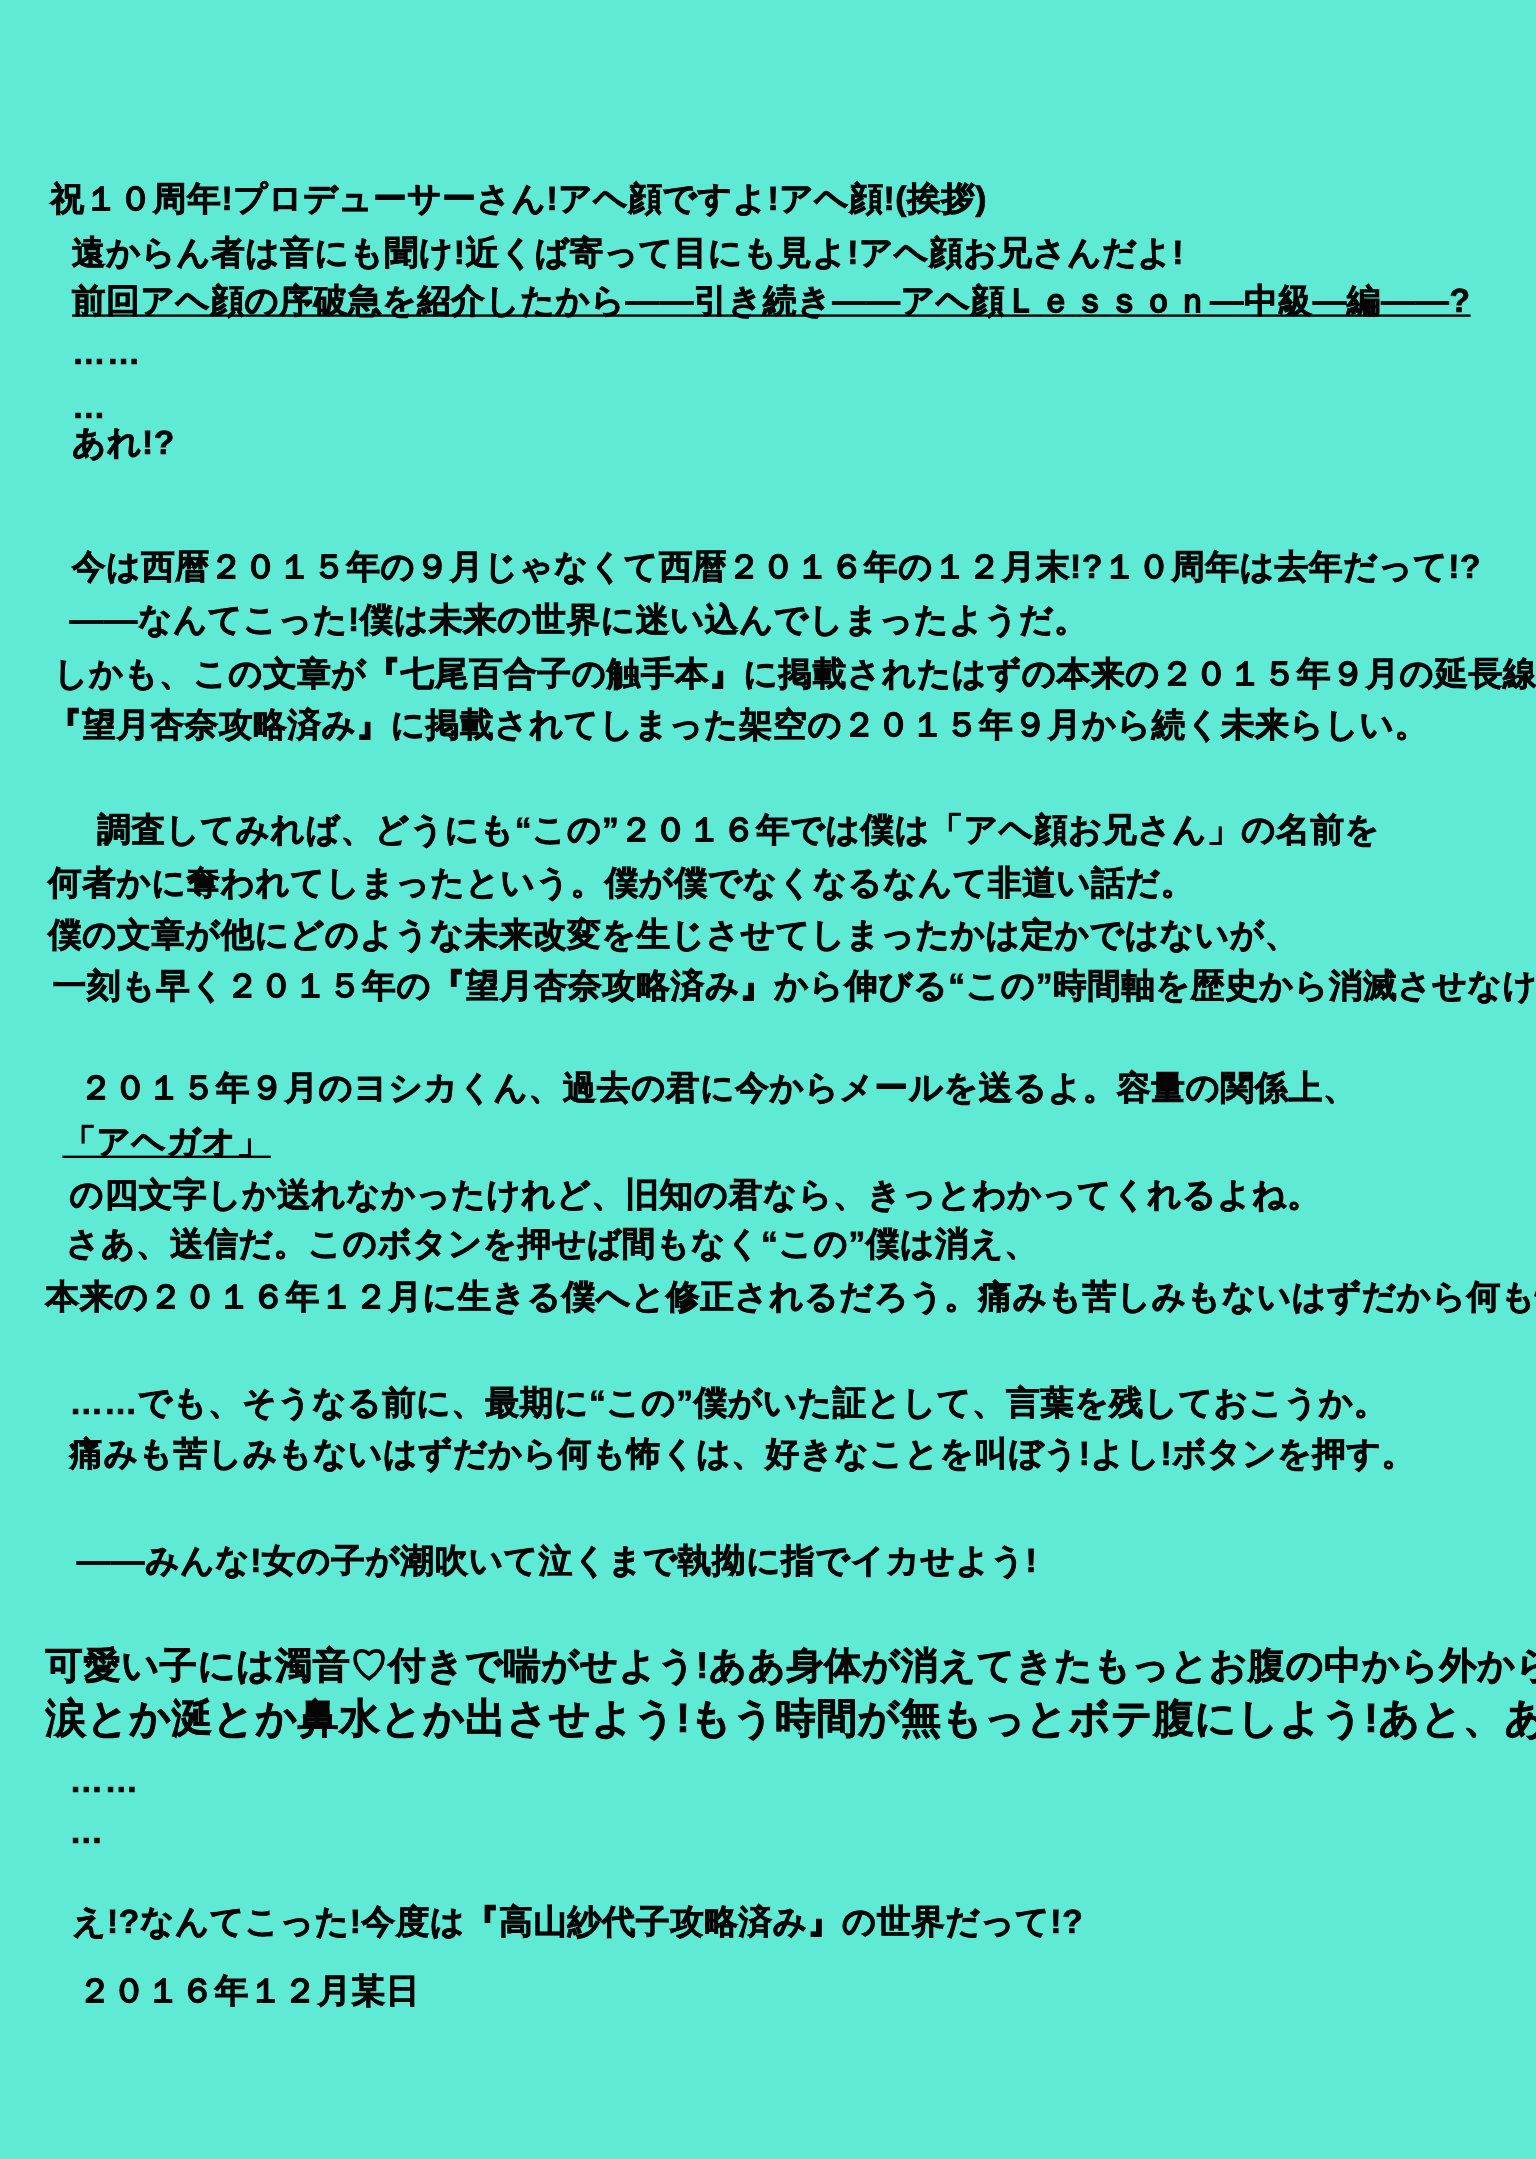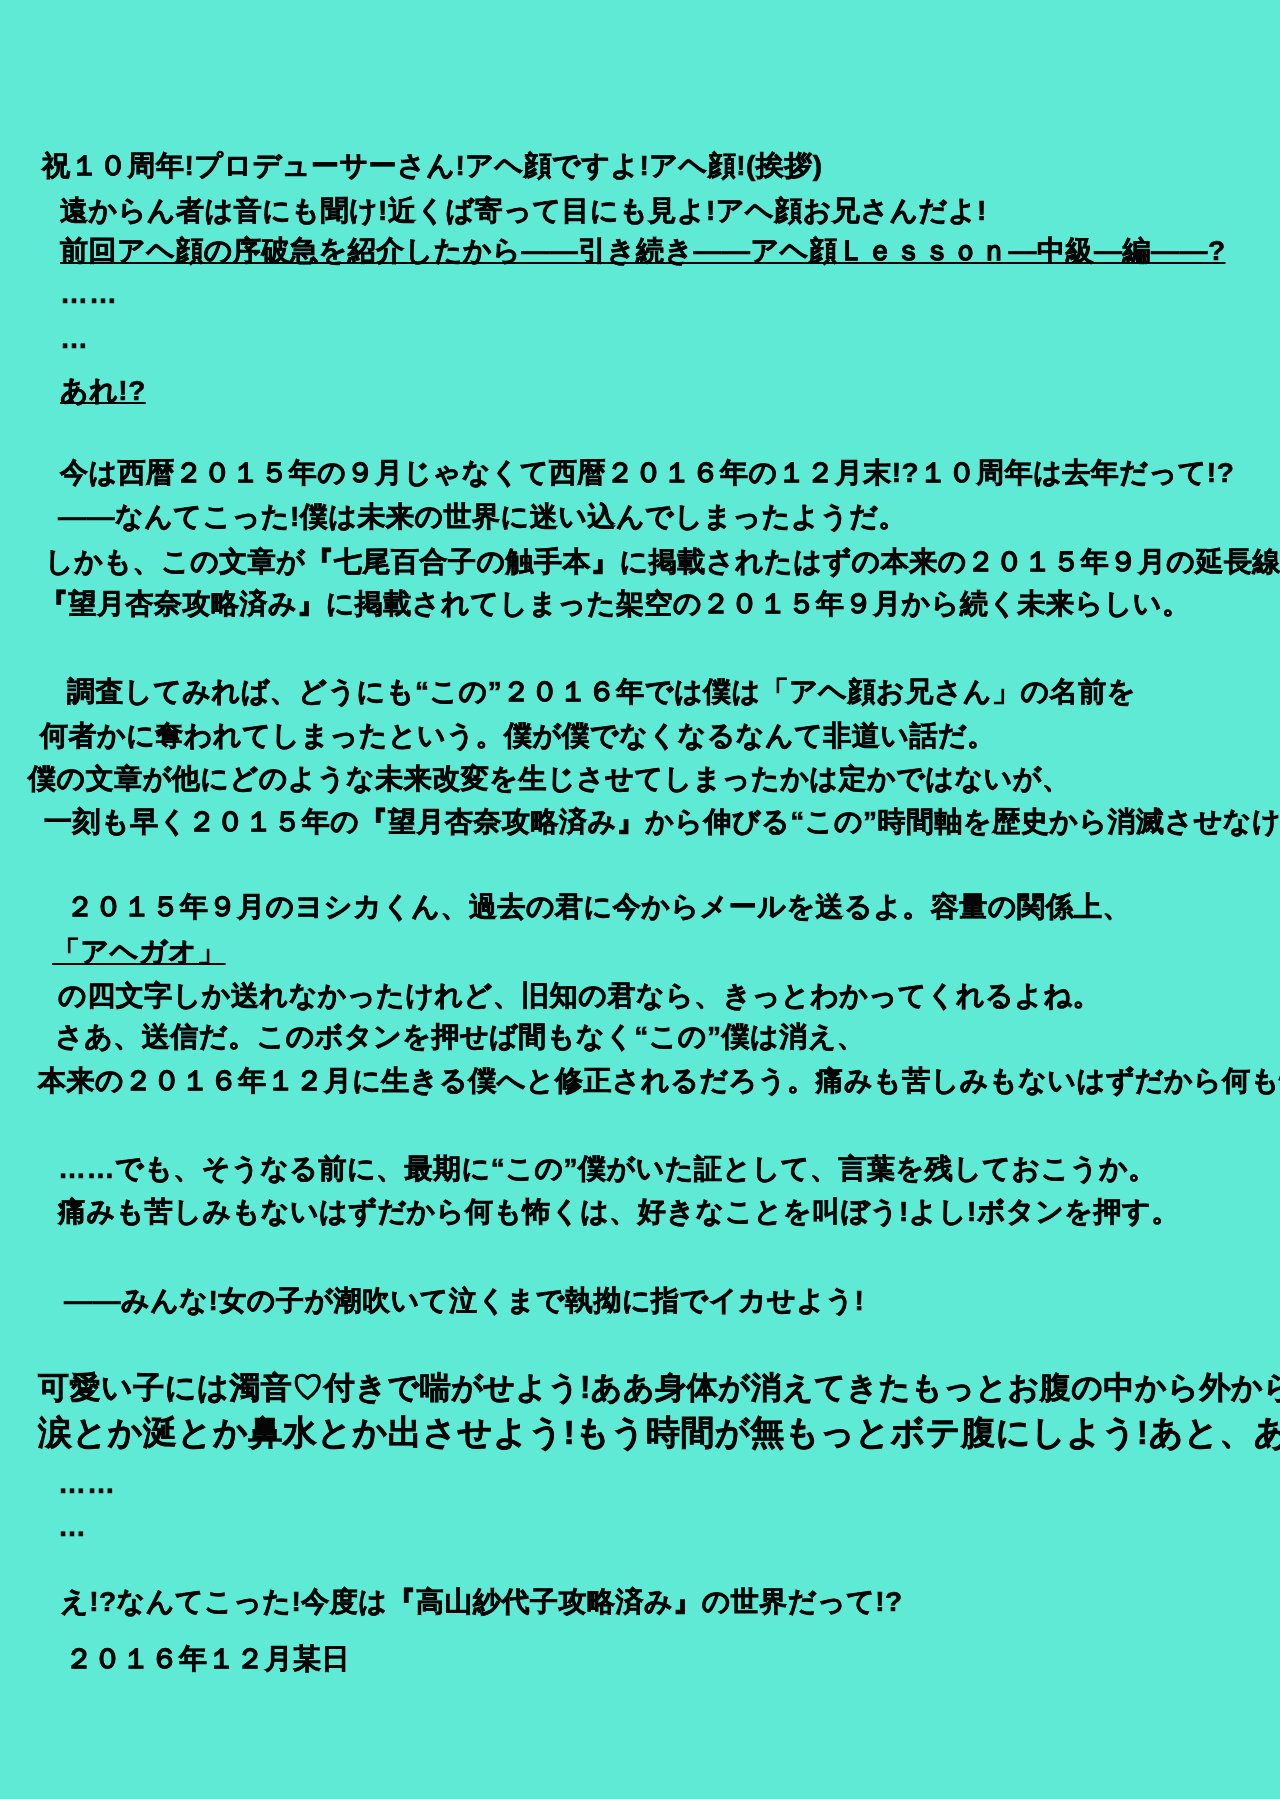--- a/index.html
+++ b/index.html
@@ -37,29 +37,29 @@
 </style>
 </head>
 <body>
 
 <div class="page">
   <div class="ln" style="top:152px; left:42px;">祝１０周年!プロデューサーさん!アヘ顔ですよ!アヘ顔!(挨拶)</div>
   <div class="ln" style="top:197px; left:60px;">遠からん者は音にも聞け!近くば寄って目にも見よ!アヘ顔お兄さんだよ!</div>
   <div class="ln" style="top:237px; left:60px;text-decoration:underline;">前回アヘ顔の序破急を紹介したから――引き続き――アヘ顔Ｌｅｓｓｏｎ―中級―編――?</div>
   <div class="ln dots" style="top:280px; left:60px;">……</div>
   <div class="ln dots" style="top:325px; left:60px;">…</div>
-  <div class="ln" style="top:377px; left:60px;text-decoration:underline;">あれ!?</div>
+  <div class="ln" style="top:355px; left:60px;">あれ!?</div>
   <div class="ln" style="top:459px; left:60px;">今は西暦２０１５年の９月じゃなくて西暦２０１６年の１２月末!?１０周年は去年だって!?</div>
   <div class="ln" style="top:503px; left:58px;">――なんてこった!僕は未来の世界に迷い込んでしまったようだ。</div>
   <div class="ln" style="top:548px; left:45px;">しかも、この文章が『七尾百合子の触手本』に掲載されたはずの本来の２０１５年９月の延長線上ではなく、</div>
   <div class="ln" style="top:590px; left:40px;">『望月杏奈攻略済み』に掲載されてしまった架空の２０１５年９月から続く未来らしい。</div>
 
-  <div class="ln" style="top:678px; left:67px;text-align:center;">調査してみれば、どうにも“この”２０１６年では僕は「アヘ顔お兄さん」の名前を</div>
+  <div class="ln" style="top:678px; left:81px;text-align:center;">調査してみれば、どうにも“この”２０１６年では僕は「アヘ顔お兄さん」の名前を</div>
   <div class="ln" style="top:722px; left:40px;">何者かに奪われてしまったという。僕が僕でなくなるなんて非道い話だ。</div>
-  <div class="ln" style="top:765px; left:28px;">僕の文章が他にどのような未来改変を生じさせてしまったかは定かではないが、</div>
+  <div class="ln" style="top:765px; left:40px;">僕の文章が他にどのような未来改変を生じさせてしまったかは定かではないが、</div>
   <div class="ln" style="top:808px; left:44px;">一刻も早く２０１５年の『望月杏奈攻略済み』から伸びる“この”時間軸を歴史から消滅させなければならない!</div>
 
   <div class="ln" style="top:893px; left:66px;">２０１５年９月のヨシカくん、過去の君に今からメールを送るよ。容量の関係上、</div>
   <div class="ln" style="top:938px; left:52px;text-decoration:underline;">「アヘガオ」</div>
   <div class="ln" style="top:982px; left:58px;">の四文字しか送れなかったけれど、旧知の君なら、きっとわかってくれるよね。</div>
   <div class="ln" style="top:1023px; left:55px;">さあ、送信だ。このボタンを押せば間もなく“この”僕は消え、</div>
   <div class="ln" style="top:1067px; left:38px;">本来の２０１６年１２月に生きる僕へと修正されるだろう。痛みも苦しみもないはずだから何も怖くは、ない。</div>
 
   <div class="ln" style="top:1155px; left:58px;">……でも、そうなる前に、最期に“この”僕がいた証として、言葉を残しておこうか。</div>
   <div class="ln" style="top:1198px; left:58px;">痛みも苦しみもないはずだから何も怖くは、好きなことを叫ぼう!よし!ボタンを押す。</div>

